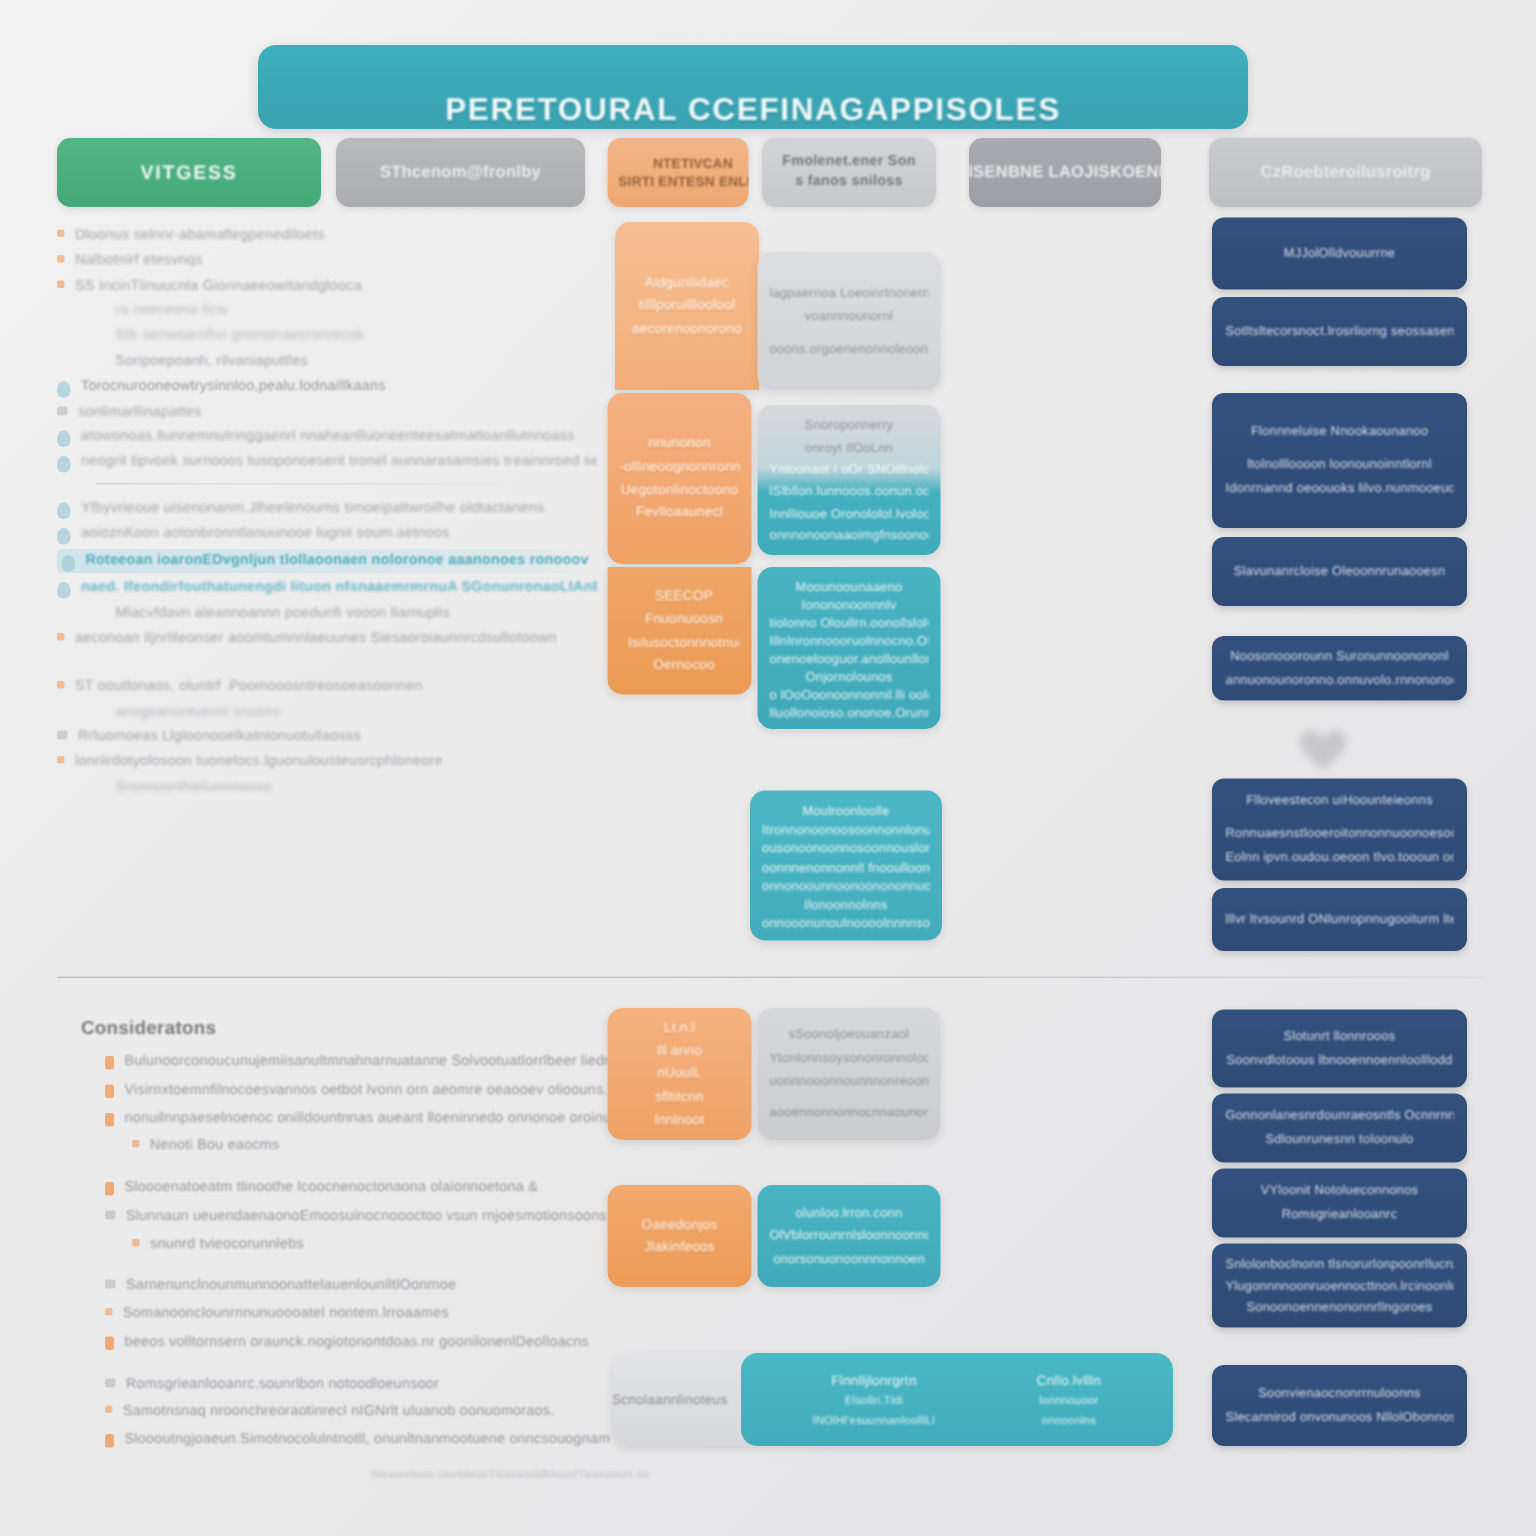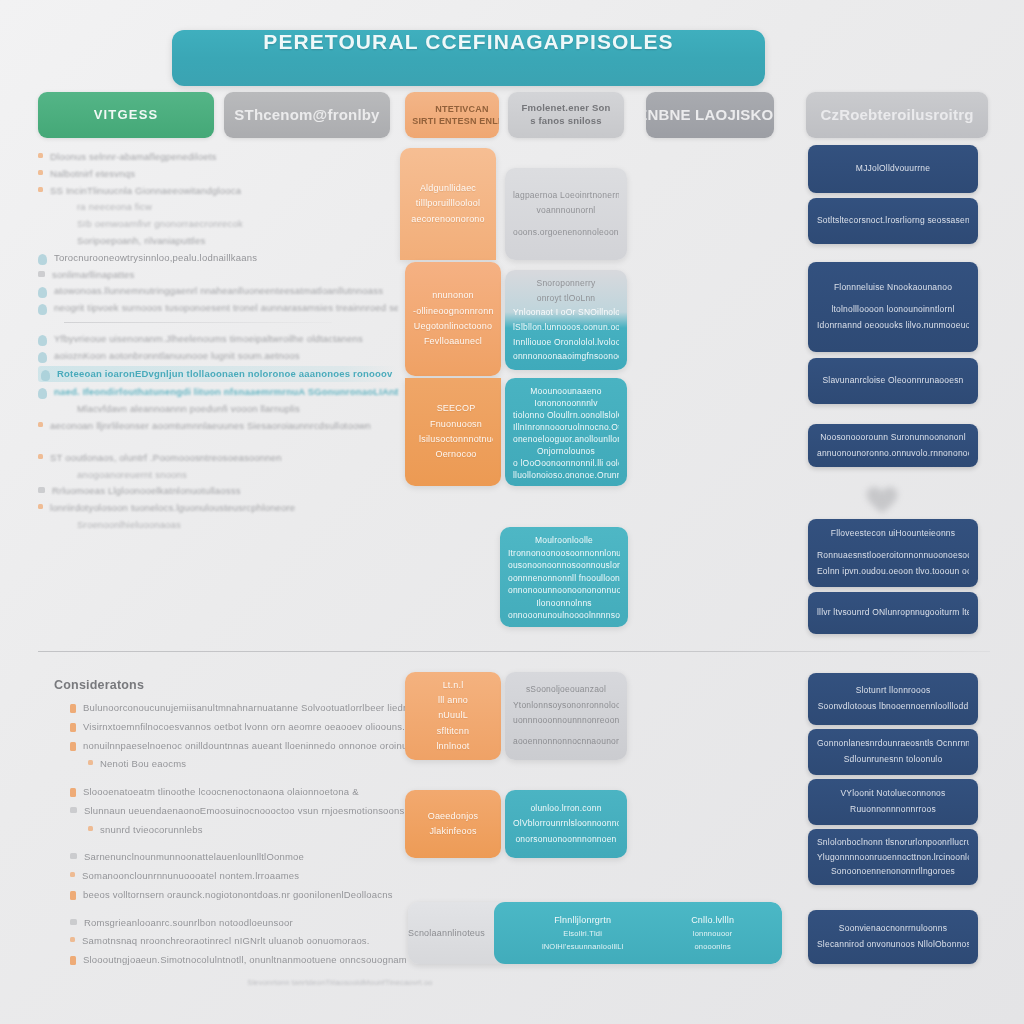--- a/index.html
+++ b/index.html
@@ -25,25 +25,25 @@
     letter-spacing: 0.2px;
     opacity: .92;
   }
   .pt.soft  { filter: blur(0.9px); opacity: .78; }
   .pt.softer{ filter: blur(1.25px); opacity: .6; }
 
   
   #title-banner {
     position: absolute;
     left: 172px; top: 30px;
-    width: 593px; height: 56px;
+    width: 660px; height: 56px;
     border-radius: 12px;
     background: linear-gradient(180deg, #3FAFBE 0%, #3AA7B6 50%, #3BA3B2 100%);
     box-shadow: 0 2px 7px rgba(0,0,0,.13);
-    display: flex; align-items: flex-start; justify-content: center;
+    display: flex; align-items: flex-end; justify-content: center;
   }
   #title-banner .pt {
     color: #ffffff;
     font-size: 21px;
     font-weight: 700;
     letter-spacing: 1.1px;
     text-shadow: 0 1px 2px rgba(0,0,0,.18);
     filter: blur(0.7px);
   }
 
@@ -54,21 +54,21 @@
     height: 46px;
     border-radius: 9px;
     display: flex;
     flex-direction: column;
     align-items: center;
     justify-content: center;
     box-shadow: 0 1px 4px rgba(0,0,0,.10);
     padding: 0 6px;
     overflow: hidden;
   }
-  .tab .pt { font-size: 15px; font-weight: 700; line-height: 1.35; }
+  .tab .pt { font-size: 11px; font-weight: 700; line-height: 1.35; }
 
   #tab-0 { left: 38px;  width: 176px; background: linear-gradient(180deg,#54B587 0%,#44A877 100%); }
   #tab-0 .pt { color: #ffffff; font-size: 13px; letter-spacing: 1.2px; }
 
   #tab-1 { left: 224px; width: 166px; background: linear-gradient(180deg,#B9BABC 0%,#ABACAF 100%); }
   #tab-1 .pt { color: #f0f0f1; }
 
   #tab-2 { left: 405px; width: 94px;  background: linear-gradient(180deg,#F3B588 0%,#EFA772 100%); }
   #tab-2 .pt { color: #8a5a34; font-size: 9px; padding-left: 20px; }
 
@@ -160,30 +160,30 @@
     align-items: center;
     justify-content: center;
     overflow: hidden;
     padding: 6px 8px;
   }
   .card .pt { text-align: center; width: 100%; }
 
   .orange-card .pt { color: #ffffff; text-shadow: 0 1px 1px rgba(150,85,30,.22); }
 
   #ocard-0 {
-    left: 400px; top: 148px; width: 96px; height: 112px;
+    left: 410px; top: 148px; width: 96px; height: 112px;
     background: linear-gradient(180deg, #F6BE93 0%, #F2AE79 100%);
     border-radius: 10px 10px 0 0;
   }
   #ocard-1 {
     left: 405px; top: 262px; width: 96px; height: 114px;
     background: linear-gradient(180deg, #F5B183 0%, #EFA164 100%);
   }
   #ocard-2 {
-    left: 405px; top: 378px; width: 96px; height: 108px;
+    left: 405px; top: 378px; width: 96px; height: 85px;
     background: linear-gradient(180deg, #EFA668 0%, #EC9A53 100%);
     border-radius: 0 0 10px 10px;
     padding-left: 14px;
   }
   #ocard-3 {
     left: 405px; top: 672px; width: 96px; height: 88px;
     background: linear-gradient(180deg, #F4B27F 0%, #EFA266 100%);
   }
   #ocard-4 {
     left: 405px; top: 790px; width: 96px; height: 68px;
@@ -611,21 +611,21 @@
 <div class="navy-card" id="ncard-7">
     <span class="pt">Slotunrt llonnrooos</span>
     <span class="pt">Soonvdlotoous lbnooennoennloolllodd</span>
   </div>
 <div class="navy-card" id="ncard-8">
     <span class="pt">Gonnonlanesnrdounraeosntls Ocnnrnnaounlloleussstooronnoss</span>
     <span class="pt">Sdlounrunesnn toloonulo</span>
   </div>
 <div class="navy-card" id="ncard-9">
     <span class="pt">VYloonit Notolueconnonos</span>
-    <span class="pt">Ruuonnonnnonnrroos</span>
+    <span class="pt">Romsgrieanlooanrc</span>
   </div>
 <div class="navy-card" id="ncard-10">
     <span class="pt">Snlolonboclnonn tlsnorurlonpoonrllucrunnso</span>
     <span class="pt">Ylugonnnnoonruoennocttnon.lrcinoonloninnoo</span>
     <span class="pt">Sonoonoennenononnrllngoroes</span>
   </div>
 <div class="navy-card" id="ncard-11">
     <span class="pt">Soonvienaocnonrrnuloonns</span>
     <span class="pt">Slecannirod onvonunoos NllolObonnos</span>
   </div>

